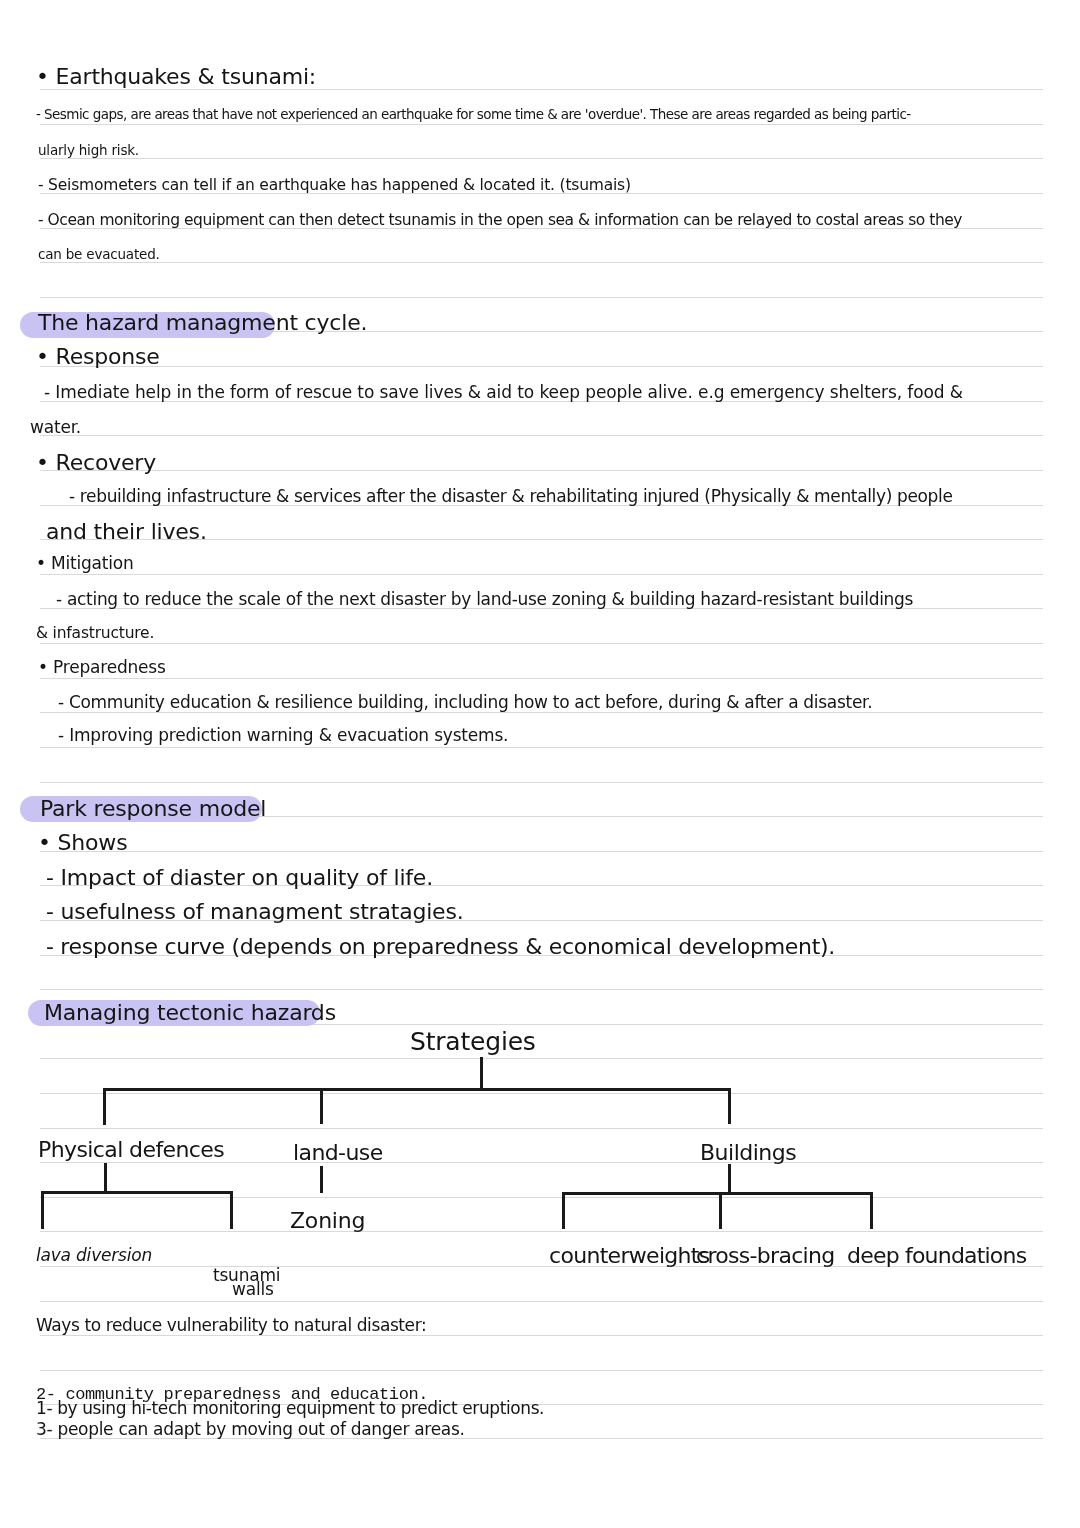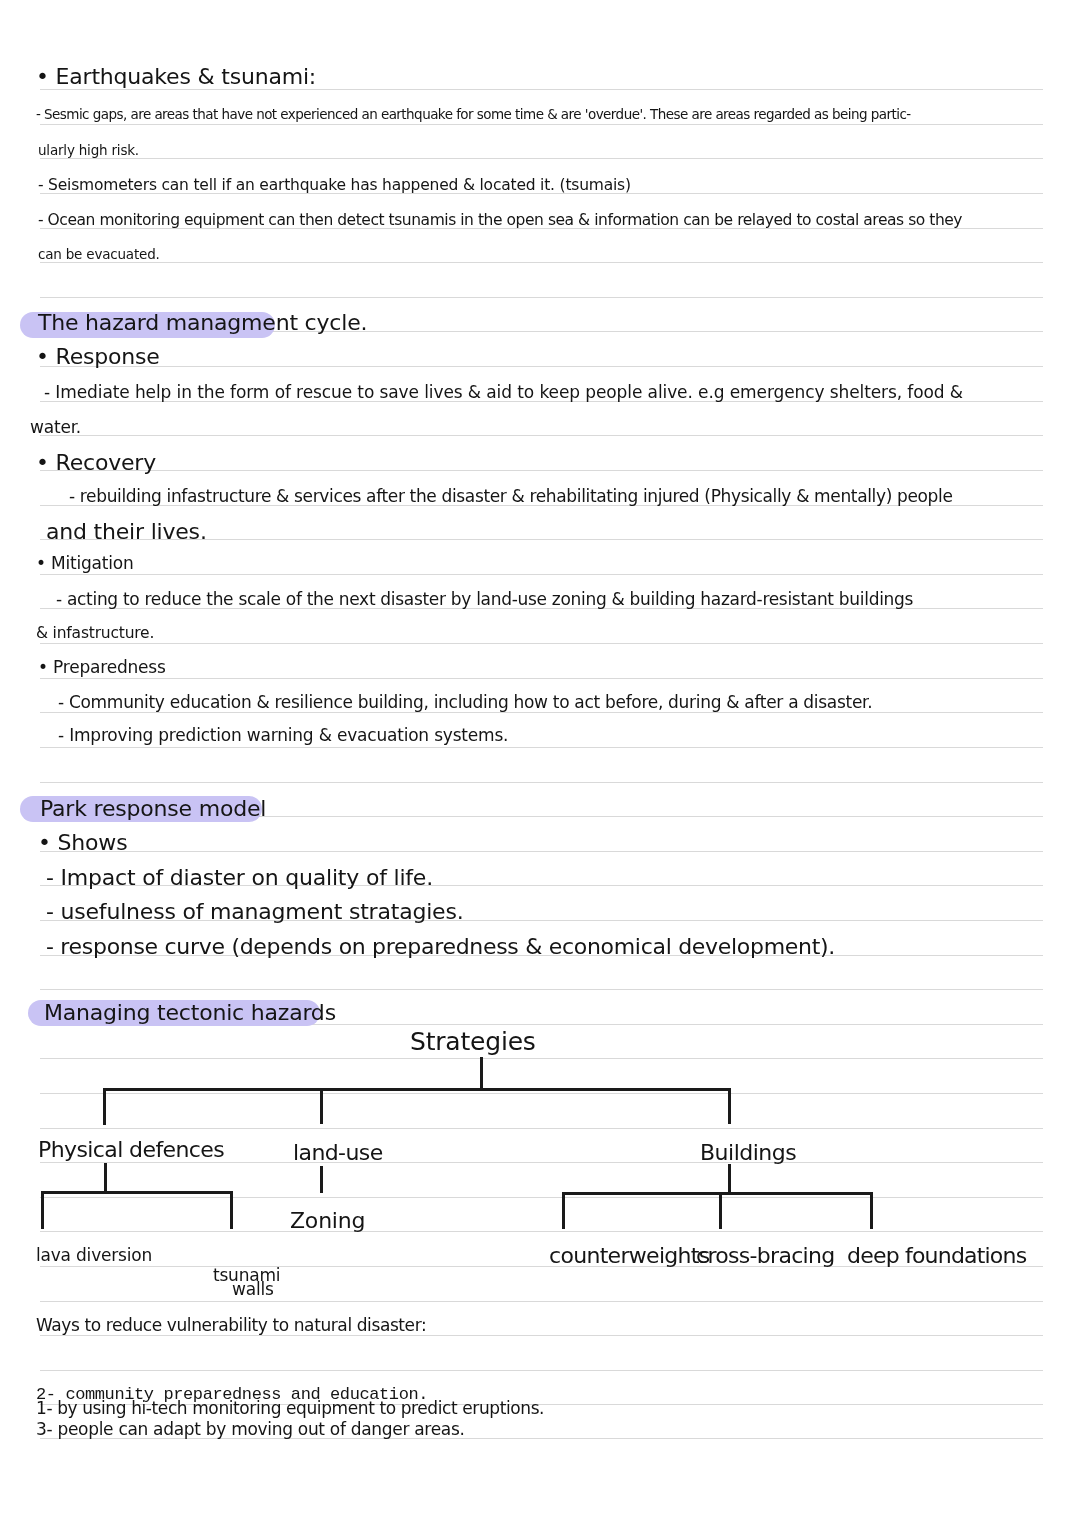--- a/index.html
+++ b/index.html
@@ -126,21 +126,21 @@
       <div class="tree-line h" style="left:103px; top:1088px; width:628px;"></div>
       <div class="tree-line v" style="left:103px; top:1088px; height:37px;"></div>
       <div class="tree-line v" style="left:320px; top:1088px; height:36px;"></div>
       <div class="tree-line v" style="left:728px; top:1088px; height:36px;"></div>
 
       <div class="line s22" style="left:38px; top:1137px; letter-spacing:-0.6px;">Physical defences</div>
       <div class="tree-line v" style="left:104px; top:1163px; height:30px;"></div>
       <div class="tree-line h" style="left:41px; top:1191px; width:192px;"></div>
       <div class="tree-line v" style="left:41px; top:1191px; height:38px;"></div>
       <div class="tree-line v" style="left:230px; top:1191px; height:38px;"></div>
-      <div class="line s17" style="left:36px; top:1245px;">lava diversion</div>
+      <div class="line s17" style="left:36px; top:1245px;font-style:italic;">lava diversion</div>
       <div class="line s17" style="left:213px; top:1245px;margin-top:20px;">tsunami</div>
       <div class="line s17" style="left:232px; top:1279px;">walls</div>
 
       <div class="line s19" style="left:293px; top:1140px; letter-spacing:-0.6px;">land-use</div>
       <div class="tree-line v" style="left:320px; top:1166px; height:27px;"></div>
       <div class="line s22" style="left:290px; top:1208px;">Zoning</div>
 
       <div class="line s19" style="left:700px; top:1140px; letter-spacing:-0.5px;">Buildings</div>
       <div class="tree-line v" style="left:728px; top:1164px; height:30px;"></div>
       <div class="tree-line h" style="left:562px; top:1192px; width:311px;"></div>

